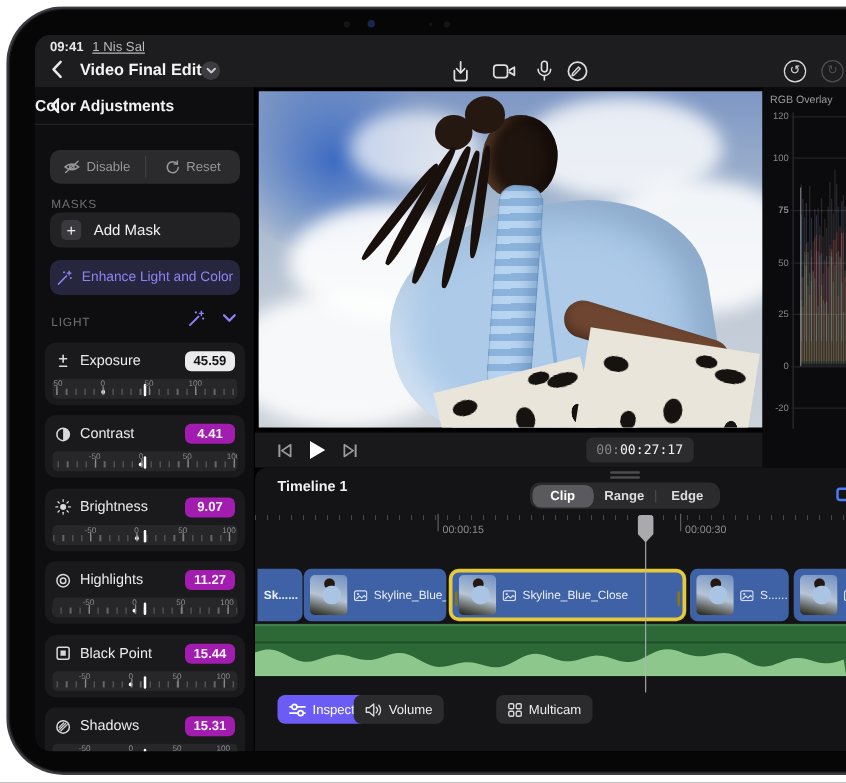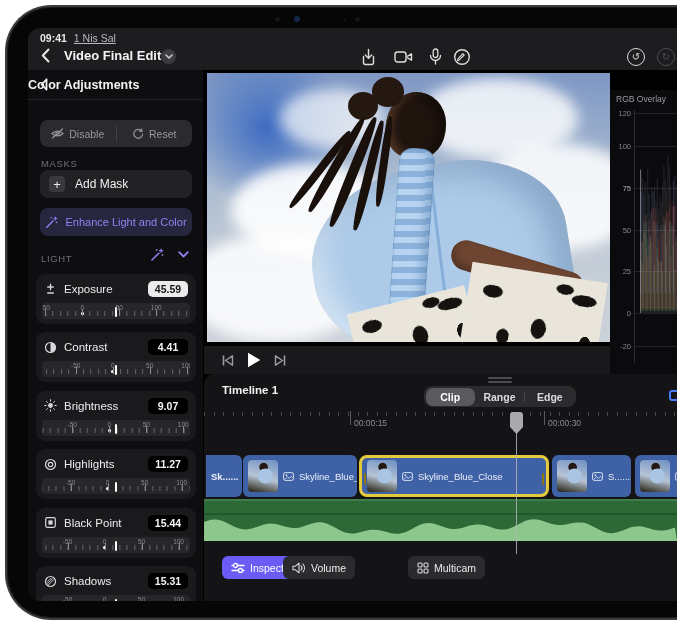--- a/index.html
+++ b/index.html
@@ -45,21 +45,21 @@
   .enhance { position:absolute; left:12px; top:138px; width:152px; height:28px; background:#26263f; border-radius:8px;
     display:flex; align-items:center; justify-content:center; gap:7px; font-size:11px; color:#8e85f1; }
   .light-label { top:183px; }
   .light-wand { position:absolute; left:122px; top:178px; }
   .light-chev { position:absolute; left:150px; top:181px; }
 
   .sl-card { position:absolute; left:8px; width:160px; height:50px; background:#1a1a1d; border-radius:9px; }
   .sl-row { position:absolute; left:8px; right:8px; top:5px; height:20px; display:flex; align-items:center; gap:7px; }
   .sl-ic { width:13px; height:13px; flex:none; display:flex; }
   .sl-name { font-size:11.5px; color:#ececee; flex:1; white-space:nowrap; }
-  .sl-badge { font-size:10.5px; font-weight:700; color:#f3f3f5; background:#000000; border-radius:5px;
+  .sl-badge { font-size:10.5px; font-weight:700; color:#f3f3f5; background:#a21caf; border-radius:5px;
     padding:2px 6px; min-width:40px; text-align:center; }
   .sl-badge.active { background:#ebebed; color:#141415; }
   .sl-ruler { position:absolute; left:6px; right:6px; top:29px; height:16px; background:#27272a; border-radius:4px; overflow:hidden; }
   .sl-num { position:absolute; top:1px; transform:translateX(-50%); font-size:6.5px; color:#8b8b90; }
   .sl-ticks { position:absolute; left:0; right:0; bottom:3px; height:5px;
     background-image:repeating-linear-gradient(90deg,#64646a 0,#64646a 1px,transparent 1px,transparent 7.4px); }
   .sl-tall { position:absolute; bottom:3px; width:1px; height:7px; background:#88888e; }
   .sl-dot { position:absolute; bottom:4px; width:3px; height:3px; margin-left:-1.5px; border-radius:50%; background:#fff; }
   .sl-thumb { position:absolute; left:73px; bottom:2px; width:2px; height:10px; background:#fff; border-radius:1px; }
 
@@ -85,21 +85,21 @@
     transform:rotate(17deg); box-shadow:0 -4px 8px rgba(0,0,0,.3) inset; }
   .pants { position:absolute; background-color:#e9e5da;
     background-image:radial-gradient(ellipse 16px 10px at 18% 30%, #15120f 60%, transparent 64%),
       radial-gradient(ellipse 12px 16px at 55% 65%, #15120f 60%, transparent 64%),
       radial-gradient(ellipse 20px 9px at 85% 25%, #15120f 60%, transparent 64%),
       radial-gradient(ellipse 10px 12px at 30% 80%, #15120f 60%, transparent 64%),
       radial-gradient(ellipse 14px 8px at 70% 15%, #15120f 60%, transparent 64%),
       radial-gradient(ellipse 9px 13px at 90% 75%, #15120f 60%, transparent 64%); }
 
   
-  .scope { position:absolute; left:582px; top:42px; width:67px; height:304px; background:#0b0b0d;margin-top:20px; }
+  .scope { position:absolute; left:582px; top:42px; width:67px; height:304px; background:#0b0b0d; }
   .scope-title { position:absolute; left:6px; top:4px; font-size:8.5px; color:#9a9aa0; white-space:nowrap; }
   .scope-label { position:absolute; right:46px; transform:translateY(-50%); font-size:7.5px; color:#86868c; }
   .scope-grid { position:absolute; left:23px; right:0; height:1px; background:#232327; }
   .scope-vline { position:absolute; left:24px; top:20px; width:1px; height:253px; background:#2c2c30; }
 
   
   .transport { position:absolute; left:176px; top:317px; width:406px; height:29px; background:#19191b; border-top:1px solid #000; }
   .tr-ic { position:absolute; top:7px; display:flex; }
   .timecode { position:absolute; left:265px; top:4px; height:20px; background:#2c2c2f; border-radius:5px;
     display:flex; align-items:center; padding:0 8px; font-family:"DejaVu Sans Mono", monospace; font-size:10.5px; }
@@ -581,20 +581,24 @@
       <svg width="14" height="16" viewBox="0 0 14 16">
           <path d="M1 0.8 13.2 8 1 15.2z" fill="#fff"></path>
         </svg>
     </span>
     <span class="tr-ic" style="left:70px;top:9px;">
       <svg width="12" height="11" viewBox="0 0 12 11">
           <line x1="10.5" y1="0.5" x2="10.5" y2="10.5" stroke="#9a9a9f" stroke-width="1.6"></line>
           <path d="M1.5 0.8v9.4L8.5 5.5z" fill="none" stroke="#9a9a9f" stroke-width="1.4" stroke-linejoin="round"></path>
         </svg>
     </span>
+    <div class="timecode">
+      <span class="dim">00:</span>
+        <span class="bri">00:27:17</span>
+    </div>
   </div>
 
   <div class="tl">
     <div class="tl-handle"></div>
     <div class="tl-handle h2"></div>
     <div class="tl-title">Timeline 1</div>
     <div class="modes">
         <div class="mode sel">Clip</div>
         <div class="mode">Range</div>
         <div class="mode-sep"></div>
@@ -684,21 +688,21 @@
         </div>
         <div class="toolbtn" style="left: 79px;">
           <span>
             <svg width="14" height="12" viewBox="0 0 14 12">
               <path d="M1 4.2h2.4L7 1.2v9.6L3.4 7.8H1z" fill="none" stroke="#d9d9db" stroke-width="1.1" stroke-linejoin="round"></path>
               <path d="M9 3.8a3.2 3.2 0 0 1 0 4.4M11 2.2a5.6 5.6 0 0 1 0 7.6" fill="none" stroke="#d9d9db" stroke-width="1.1" stroke-linecap="round"></path>
             </svg>
           </span>
           <span>Volume</span>
         </div>
-        <div class="toolbtn" style="left: 204px;">
+        <div class="toolbtn" style="left: 193px;">
           <span>
             <svg width="12" height="12" viewBox="0 0 12 12">
               <g fill="none" stroke="#d9d9db" stroke-width="1.1">
                 <rect x="1" y="1" width="4" height="4" rx="1"></rect>
                 <rect x="7" y="1" width="4" height="4" rx="1"></rect>
                 <rect x="1" y="7" width="4" height="4" rx="1"></rect>
                 <rect x="7" y="7" width="4" height="4" rx="1"></rect>
               </g>
             </svg>
           </span>

